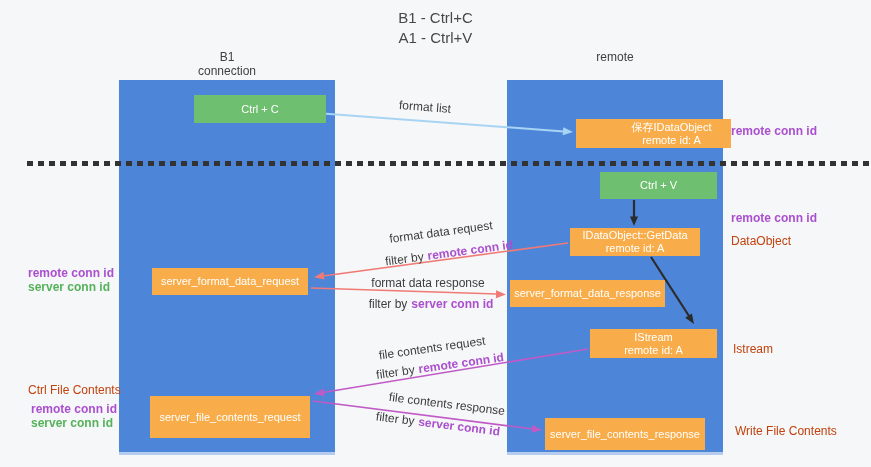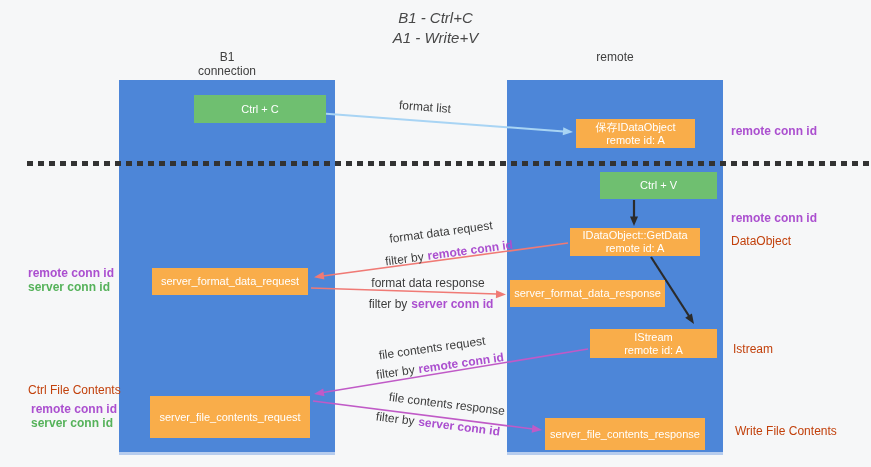--- a/index.html
+++ b/index.html
@@ -1,19 +1,19 @@
 <!DOCTYPE html>
 <html><head>
 <meta charset="utf-8">
 <style>
   html,body{margin:0;padding:0;}
   body{font-family:"Liberation Sans","DejaVu Sans",sans-serif;background:#f6f7f8;}
   .canvas{position:relative;width:871px;height:467px;background:#f6f7f8;overflow:hidden;}
   .title{position:absolute;left:0;top:8px;width:871px;text-align:center;
-         font-size:15px;line-height:20px;color:#484848;font-style:italic;}
+         font-size:15px;line-height:20px;color:#484848;}
   .lane{position:absolute;top:80px;width:216px;height:372px;background:#4d86d8;
         box-shadow:0 3px 0 rgba(160,190,235,.75);}
   .lane-left{left:119px;}
   .lane-right{left:507px;}
   .lane-header{position:absolute;top:50px;width:216px;text-align:center;
                font-size:12px;line-height:14px;color:#404040;}
   .lh-left{left:119px;} .lh-right{left:507px;}
   .dashline{position:absolute;left:27px;top:161px;width:844px;height:5px;
             background:repeating-linear-gradient(90deg,#333 0 6px,transparent 6px 11px);}
   .node{position:absolute;display:flex;flex-direction:column;align-items:center;
@@ -29,21 +29,21 @@
   .ann.bold-green{color:#55b25a;font-weight:bold;}
   svg.arrows{position:absolute;left:0;top:0;z-index:2;}
 </style>
 </head>
 <body>
 
 <div class="canvas">
 
   <div class="title">
     <div>B1 - Ctrl+C</div>
-    <div>A1 - Write+V</div>
+    <div>A1 - Ctrl+V</div>
   </div>
 
   <div class="lane-header lh-left">
     <div>B1</div>
     <div>connection</div>
   </div>
   <div class="lane-header lh-right">
     <div>remote</div>
   </div>
 
@@ -80,21 +80,21 @@
     <g>
       <line x1="313" y1="401" x2="533" y2="429" stroke="#c05ac7" stroke-width="1.6"></line>
       <polygon points="542,430 531.6,432.7 532.6,424.8" fill="#c05ac7"></polygon>
     </g>
   </svg>
 
   <div class="node green" style="left:158px;top:95px;width:132px;height:28px;margin-left:36px;">
     <span>Ctrl + C</span>
   </div>
 
-  <div class="node orange" style="left:576px;top:119px;width:119px;height:29px;">
+  <div class="node orange" style="left:576px;top:119px;width:119px;height:29px;padding-left:36px;">
     <span>保存IDataObject</span>
     <span>remote id: A</span>
   </div>
 
   <div class="node green" style="left:576px;top:172px;width:117px;height:27px;margin-left:24px;">
     <span>Ctrl + V</span>
   </div>
 
   <div class="node orange" style="left:570px;top:228px;width:130px;height:28px;">
     <span>IDataObject::GetData</span>

